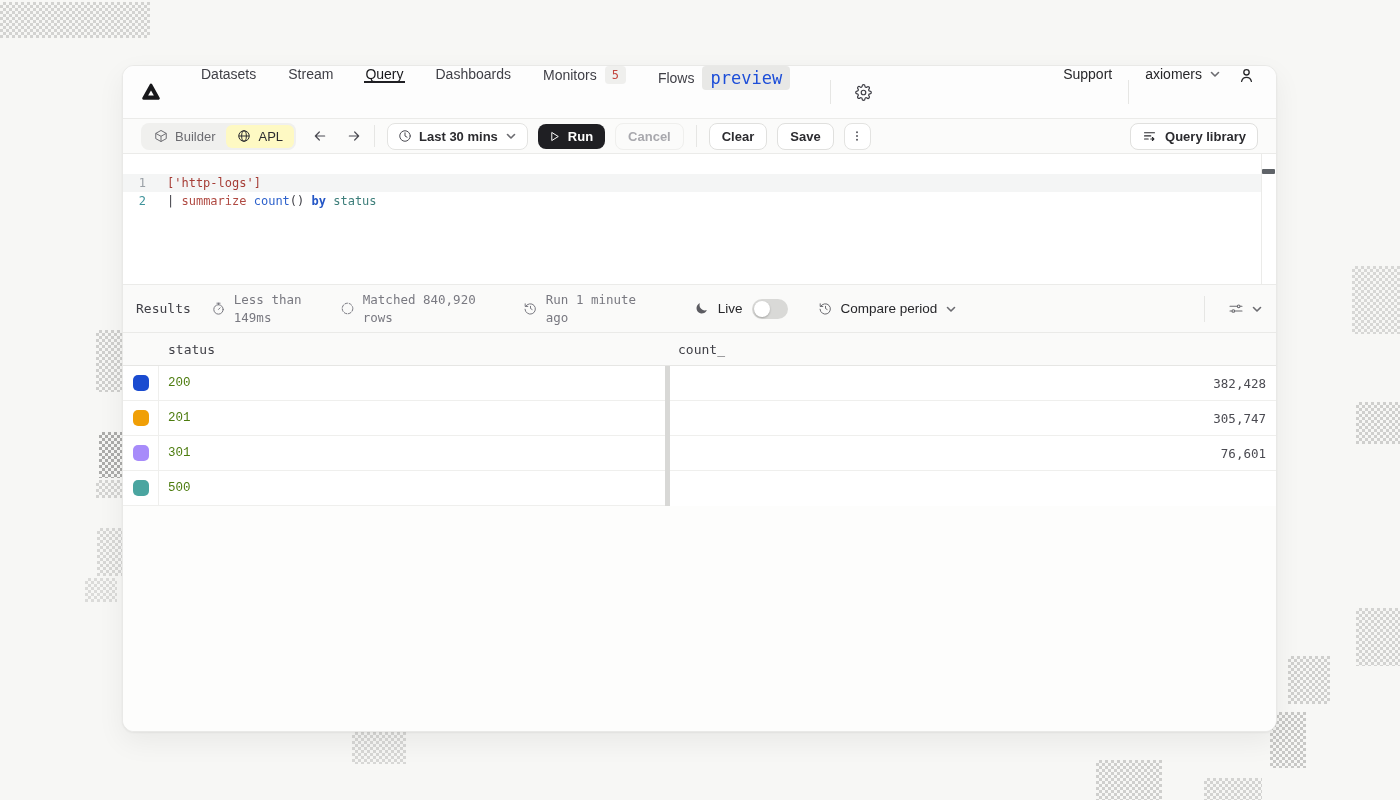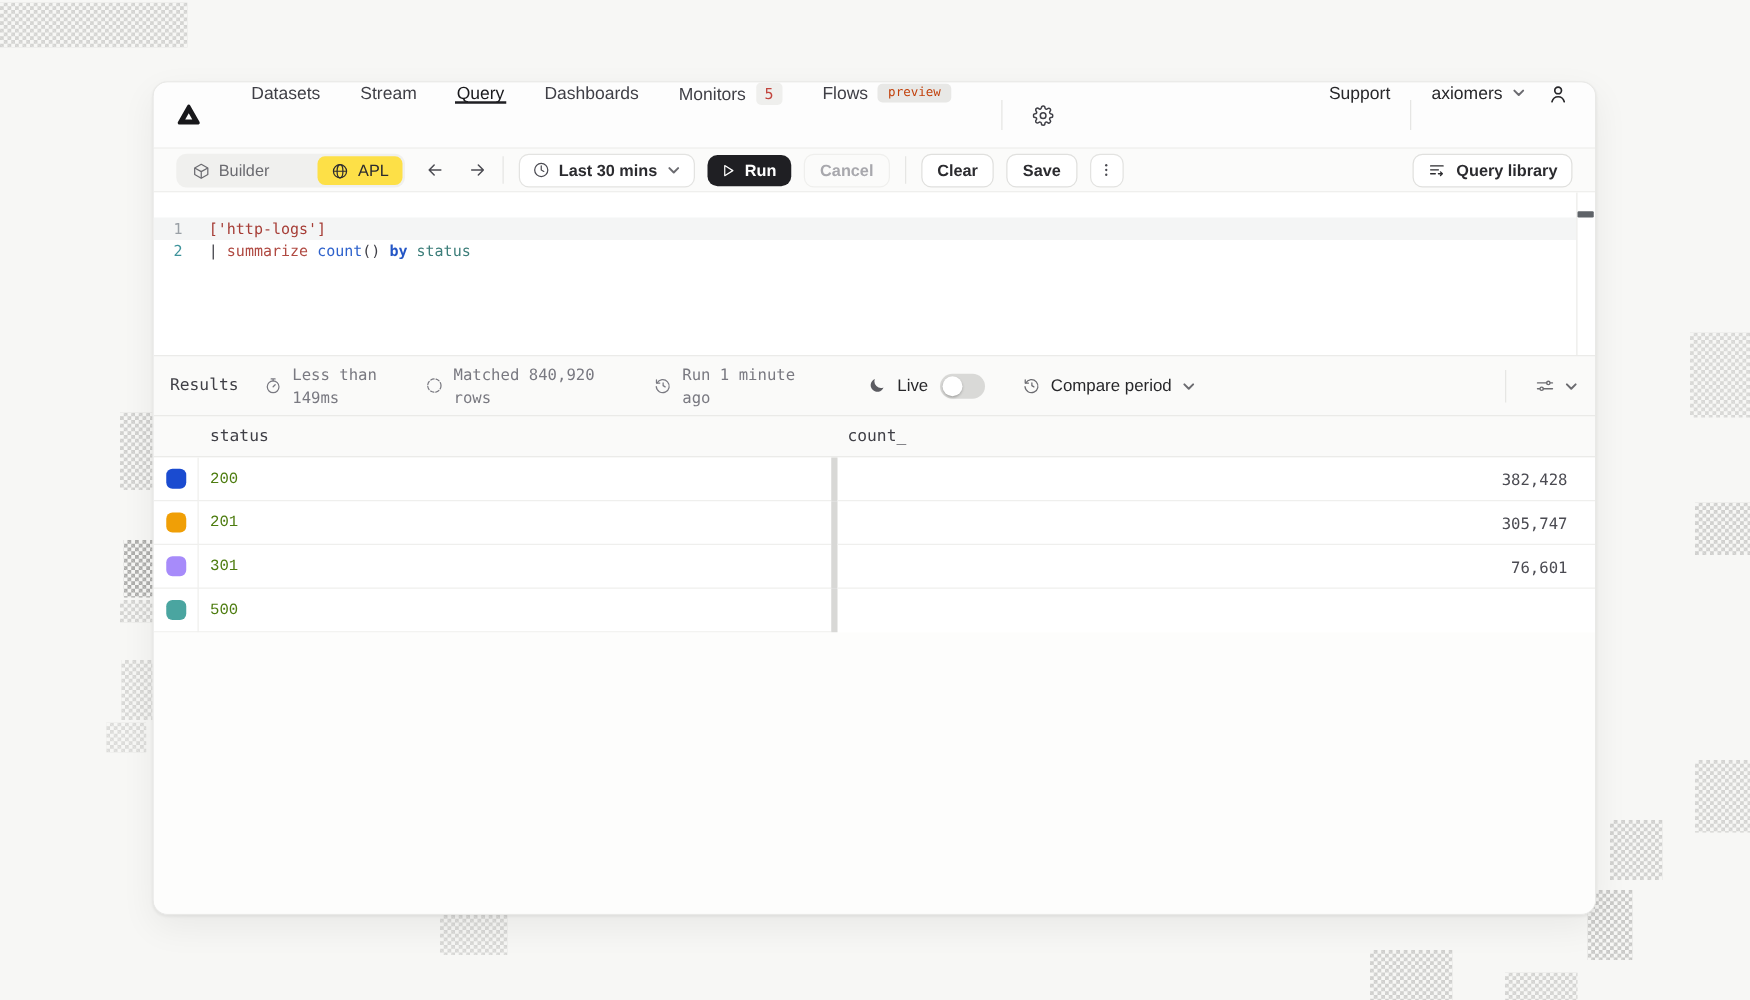--- a/index.html
+++ b/index.html
@@ -25,33 +25,33 @@
   }
 
   
   .nav-row{ height:53px; flex:none; display:flex; align-items:stretch; padding:0 20px 0 18px; border-bottom:1px solid #ebebe9; background:#fdfdfd; }
   .logo-wrap{ display:flex; align-items:center; margin-right:24px; }
   .tabs{ display:flex; align-items:flex-start; }
   .tab{ display:flex; align-items:center; gap:8px; padding:0 16px; font-size:14px; color:#3f3f46; position:relative; cursor:pointer; }
   .tab.active{ color:#18181b; }
   .tab.active::after{ content:""; position:absolute; left:15px; right:15px; bottom:-1px; height:2px; background:#1f1f23; }
   .badge-num{ font-family:"DejaVu Sans Mono",monospace; font-size:12px; color:#c2453e; background:#efefed; border-radius:4px; padding:2px 7px; }
-  .badge-preview{ font-family:"DejaVu Sans Mono",monospace; font-size:10px; color:#c2410c; background:#e8e8e6; border-radius:4px; padding:2px 8px; }
+  .badge-preview{ font-family:"DejaVu Sans Mono",monospace; font-size:17px; color:#1d4ed8; background:#e8e8e6; border-radius:4px; padding:2px 8px; }
   .vdiv{ width:1px; background:#e6e6e4; align-self:center; height:24px; }
   .nav-gear{ display:flex; align-items:center; margin-left:24px; color:#3f3f46; cursor:pointer; }
   .nav-right{ margin-left:auto; display:flex; align-items:flex-start; gap:16px; }
   .nav-link{ font-size:14px; color:#27272a; cursor:pointer; }
   .org{ display:flex; align-items:center; gap:7px; font-size:14px; color:#27272a; cursor:pointer; }
   .person{ color:#27272a; cursor:pointer; display:flex; align-items:center; }
 
   
   .toolbar{ height:35px; flex:none; display:flex; align-items:center; padding:0 18px; border-bottom:1px solid #ebebe9; background:#fbfbfa; }
   .seg{ display:flex; background:#f0f0ee; border-radius:8px; padding:2px; }
-  .seg-btn{ display:flex; align-items:flex-end; gap:7px; font-size:13px; color:#6b6b70; padding:4px 11px; border-radius:6px; cursor:pointer; }
-  .seg-btn.sel{ background:#fde047; color:#2b2b2f;margin-left:28px; }
+  .seg-btn{ display:flex; align-items:flex-start; gap:7px; font-size:13px; color:#6b6b70; padding:4px 11px; border-radius:6px; cursor:pointer; }
+  .seg-btn.sel{ background:#fef9c3; color:#2b2b2f; }
   .icon-btn{ display:flex; align-items:center; justify-content:center; color:#4b4b52; cursor:pointer; }
   .arrows{ display:flex; align-items:center; gap:18px; margin-left:16px; }
   .tb-div{ width:1px; height:22px; background:#e6e6e4; margin:0 12px; }
   .pill{ display:flex; align-items:center; gap:7px; border:1px solid #e3e3e1; background:#fff; border-radius:8px; padding:5px 10px; font-size:13px; font-weight:600; color:#2b2b2f; cursor:pointer; }
   .btn-run{ display:flex; align-items:center; gap:7px; background:#1f1f23; color:#fff; border-radius:8px; padding:5px 12px 5px 10px; font-size:13px; font-weight:600; margin-left:10px; cursor:pointer; }
   .btn-cancel{ border:1px solid #efefed; color:#a8a8ad; border-radius:8px; padding:5px 12px; font-size:13px; font-weight:600; margin-left:10px; cursor:pointer; }
   .btn-ghost{ border:1px solid #e0e0de; background:#fff; color:#2b2b2f; border-radius:8px; padding:5px 12px; font-size:13px; font-weight:600; cursor:pointer; }
   .kebab{ border:1px solid #e3e3e1; background:#fff; border-radius:8px; width:27px; height:27px; display:flex; align-items:center; justify-content:center; color:#4b4b52; margin-left:10px; cursor:pointer; }
   .btn-qlib{ margin-left:auto; display:flex; align-items:center; gap:8px; border:1px solid #e0e0de; background:#fff; color:#2b2b2f; border-radius:8px; padding:5px 11px; font-size:13px; font-weight:600; cursor:pointer; }
 
@@ -80,21 +80,21 @@
   .t-head{ height:34px; flex:none; display:grid; grid-template-columns:36px 506px 5px 1fr; align-items:center;
            background:#fafaf9; border-top:1px solid #eaeae8; border-bottom:1px solid #e6e6e4;
            font-family:"DejaVu Sans Mono",monospace; font-size:13px; color:#3f3f46; }
   .th-status{ grid-column:2; padding-left:9px; }
   .th-count{ grid-column:4; padding-left:8px; }
   .t-row{ display:grid; grid-template-columns:36px 506px 5px 1fr; height:35px; background:#fff; cursor:default; }
   .cell-swatch{ display:flex; align-items:center; justify-content:center; border-right:1px solid #efefed; border-bottom:1px solid #efefed; }
   .swatch{ width:16px; height:16px; border-radius:5px; display:block; }
   .cell-status{ display:flex; align-items:center; padding-left:9px; font-family:Liberation Mono, monospace; font-size:12.5px; color:#4d7c0f; border-bottom:1px solid #efefed; }
   .cell-gap{ background:#d8d8d6; }
-  .cell-count{ display:flex; align-items:center; justify-content:flex-end; padding-right:22px; font-family:"DejaVu Sans Mono",monospace; font-size:12.5px; color:#4b4b52; border-bottom:1px solid #efefed; }
+  .cell-count{ display:flex; align-items:center; justify-content:flex-end; padding-right:10px; font-family:"DejaVu Sans Mono",monospace; font-size:12.5px; color:#4b4b52; border-bottom:1px solid #efefed; }
   .table-rest{ flex:1; background:#fdfdfc; }
 
   svg{ display:block; }
 </style>
 </head>
 <body>
 
 <div class="dither" style="left:0;top:2px;width:150px;height:36px;opacity:.45"></div>
 <div class="dither" style="left:96px;top:330px;width:26px;height:62px;opacity:.5"></div>
 <div class="dither" style="left:99px;top:432px;width:23px;height:46px;opacity:.95"></div>

